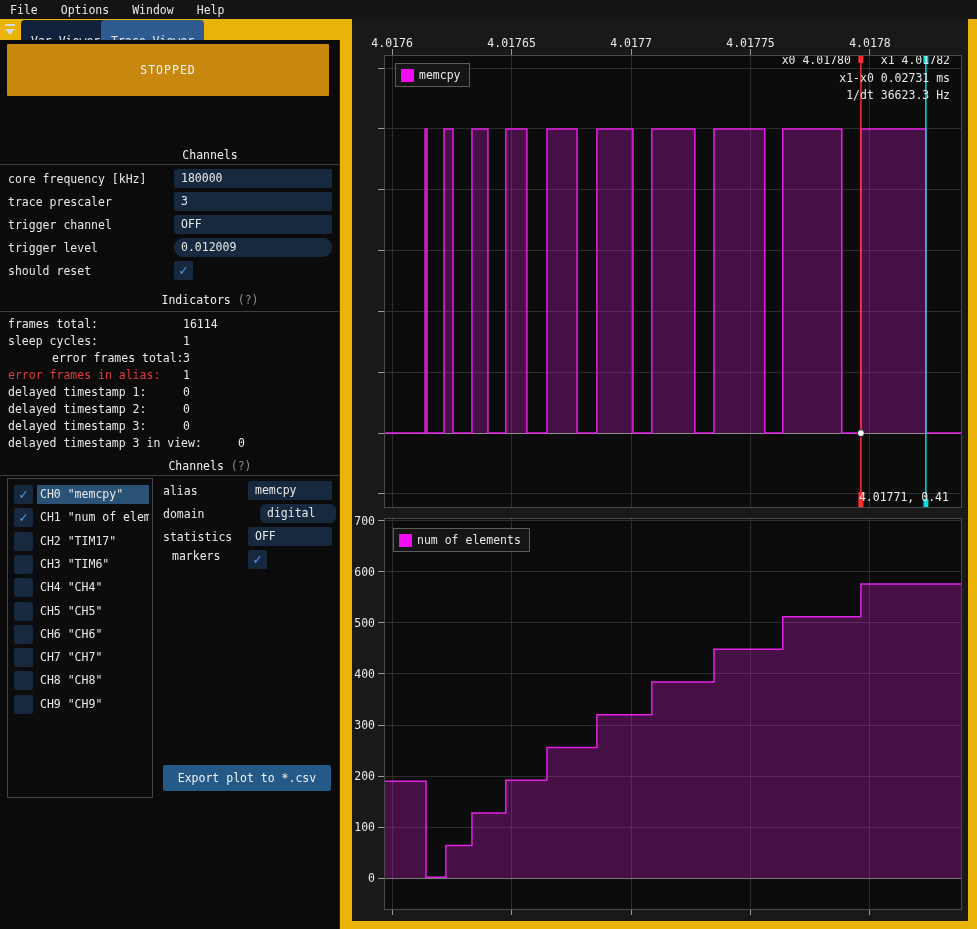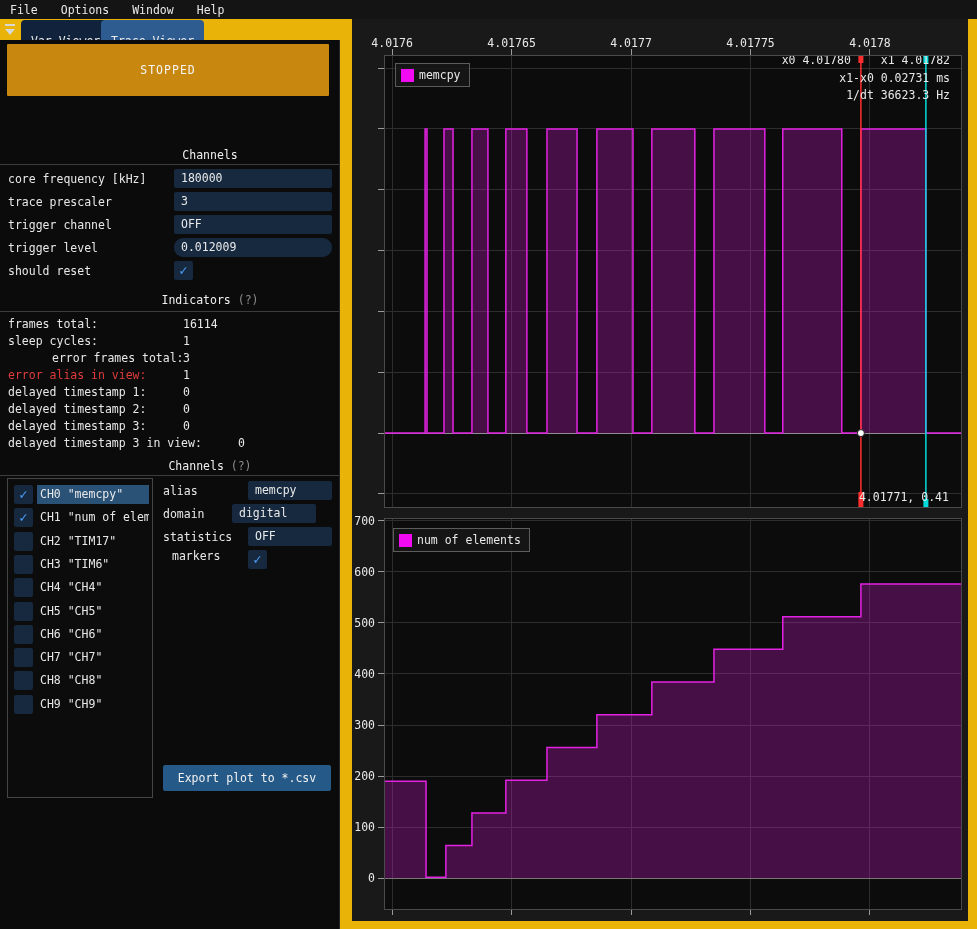--- a/index.html
+++ b/index.html
@@ -97,21 +97,21 @@
       <span class="help"> <span>(?)</span></span>
     </div>
     <div class="sep" style="top:271px;"></div>
     <div id="indicator-rows">
         <div class="lbl" style="top: 277px;">frames total:</div>
         <div class="val" style="left: 183px; top: 277px;">16114</div>
         <div class="lbl" style="top: 294px;">sleep cycles:</div>
         <div class="val" style="left: 183px; top: 294px;">1</div>
         <div class="lbl" style="top: 311px; margin-left: 44px;">error frames total:</div>
         <div class="val" style="left: 183px; top: 311px;">3</div>
-        <div class="lbl err" style="top: 328px;">error alias in view:</div>
+        <div class="lbl err" style="top: 328px;">error frames in alias:</div>
         <div class="val" style="left: 183px; top: 328px;">1</div>
         <div class="lbl" style="top: 345px;">delayed timestamp 1:</div>
         <div class="val" style="left: 183px; top: 345px;">0</div>
         <div class="lbl" style="top: 362px;">delayed timestamp 2:</div>
         <div class="val" style="left: 183px; top: 362px;">0</div>
         <div class="lbl" style="top: 379px;">delayed timestamp 3:</div>
         <div class="val" style="left: 183px; top: 379px;">0</div>
         <div class="lbl" style="top: 396px;">delayed timestamp 3 in view:</div>
         <div class="val" style="left: 238px; top: 396px;">0</div>
       </div>
@@ -161,21 +161,21 @@
         </div>
         <div class="ch-row" style="top: 215.7px;">
           <div class="cb" style="position: absolute; left: 6px; top: 0px;"></div>
           <div class="ch-label">CH9 "CH9"</div>
         </div>
       </div>
 
     <div class="lbl" style="left:163px;top:444px;">alias</div>
     <div class="field" style="left:248px;top:441px;width:84px;">memcpy</div>
     <div class="lbl" style="left:163px;top:467px;">domain</div>
-    <div class="field" style="left:232px;top:464px;width:84px;">digital</div>
+    <div class="field" style="left:260px;top:464px;width:76px;border-radius:6px;">digital</div>
     <div class="lbl" style="left:163px;top:490px;">statistics</div>
     <div class="field" style="left:248px;top:487px;width:84px;">OFF</div>
     <div class="lbl" style="left:163px;top:509px;margin-left:9px;">markers</div>
     <div class="cb checked" style="left:248px;top:510px;"></div>
 
     <div class="export-btn">Export plot to *.csv</div>
   </div>
 
   <div class="figure">
     <svg id="plots" width="616" height="902" viewBox="0 0 616 902">

